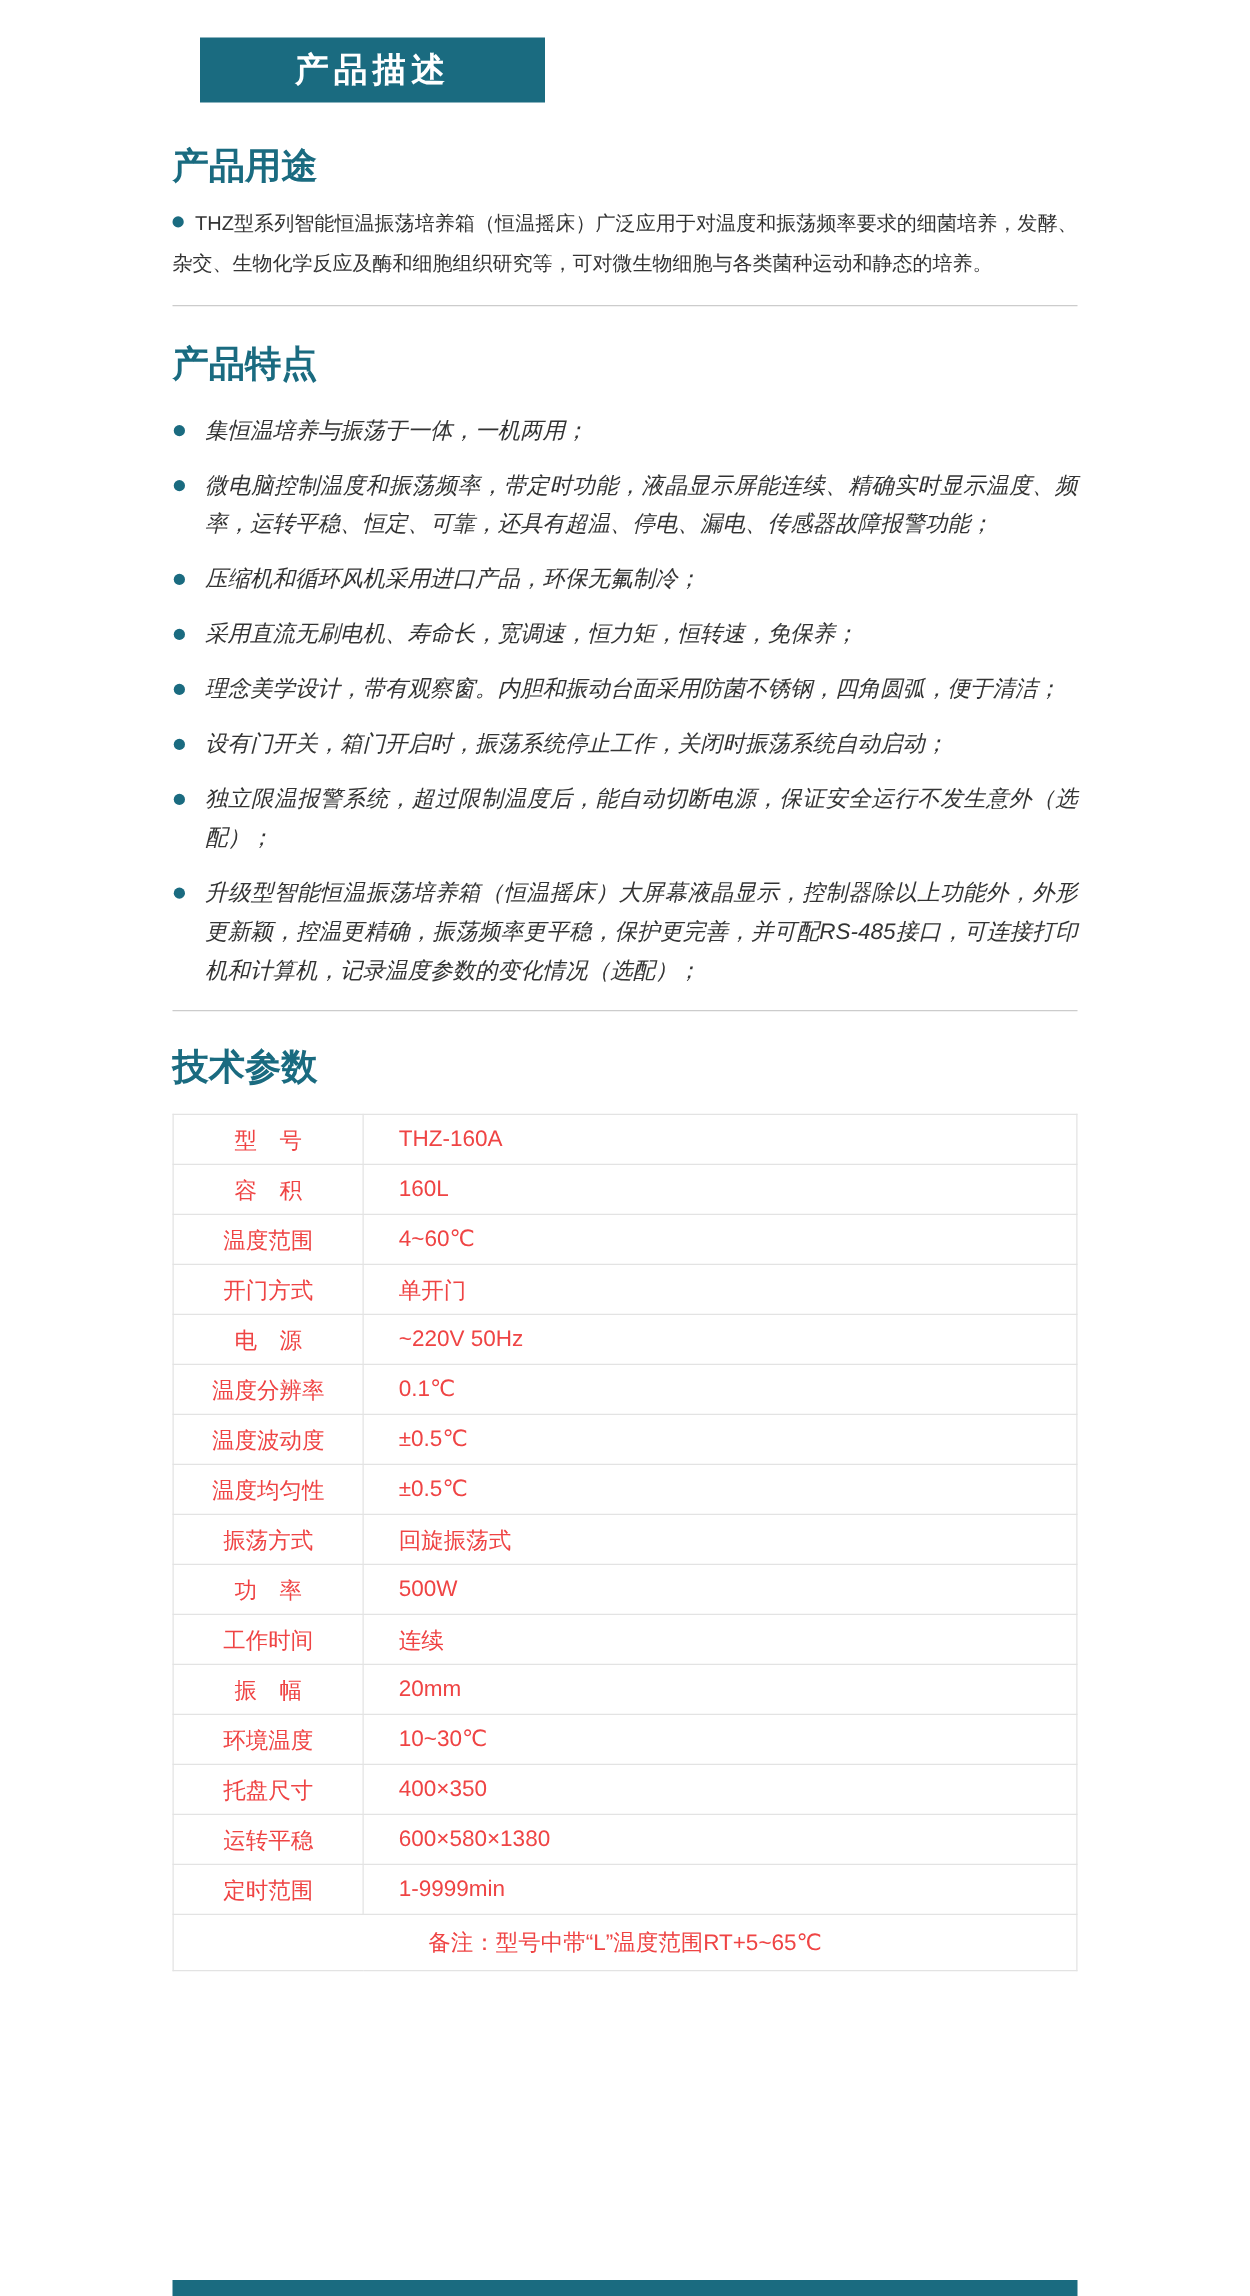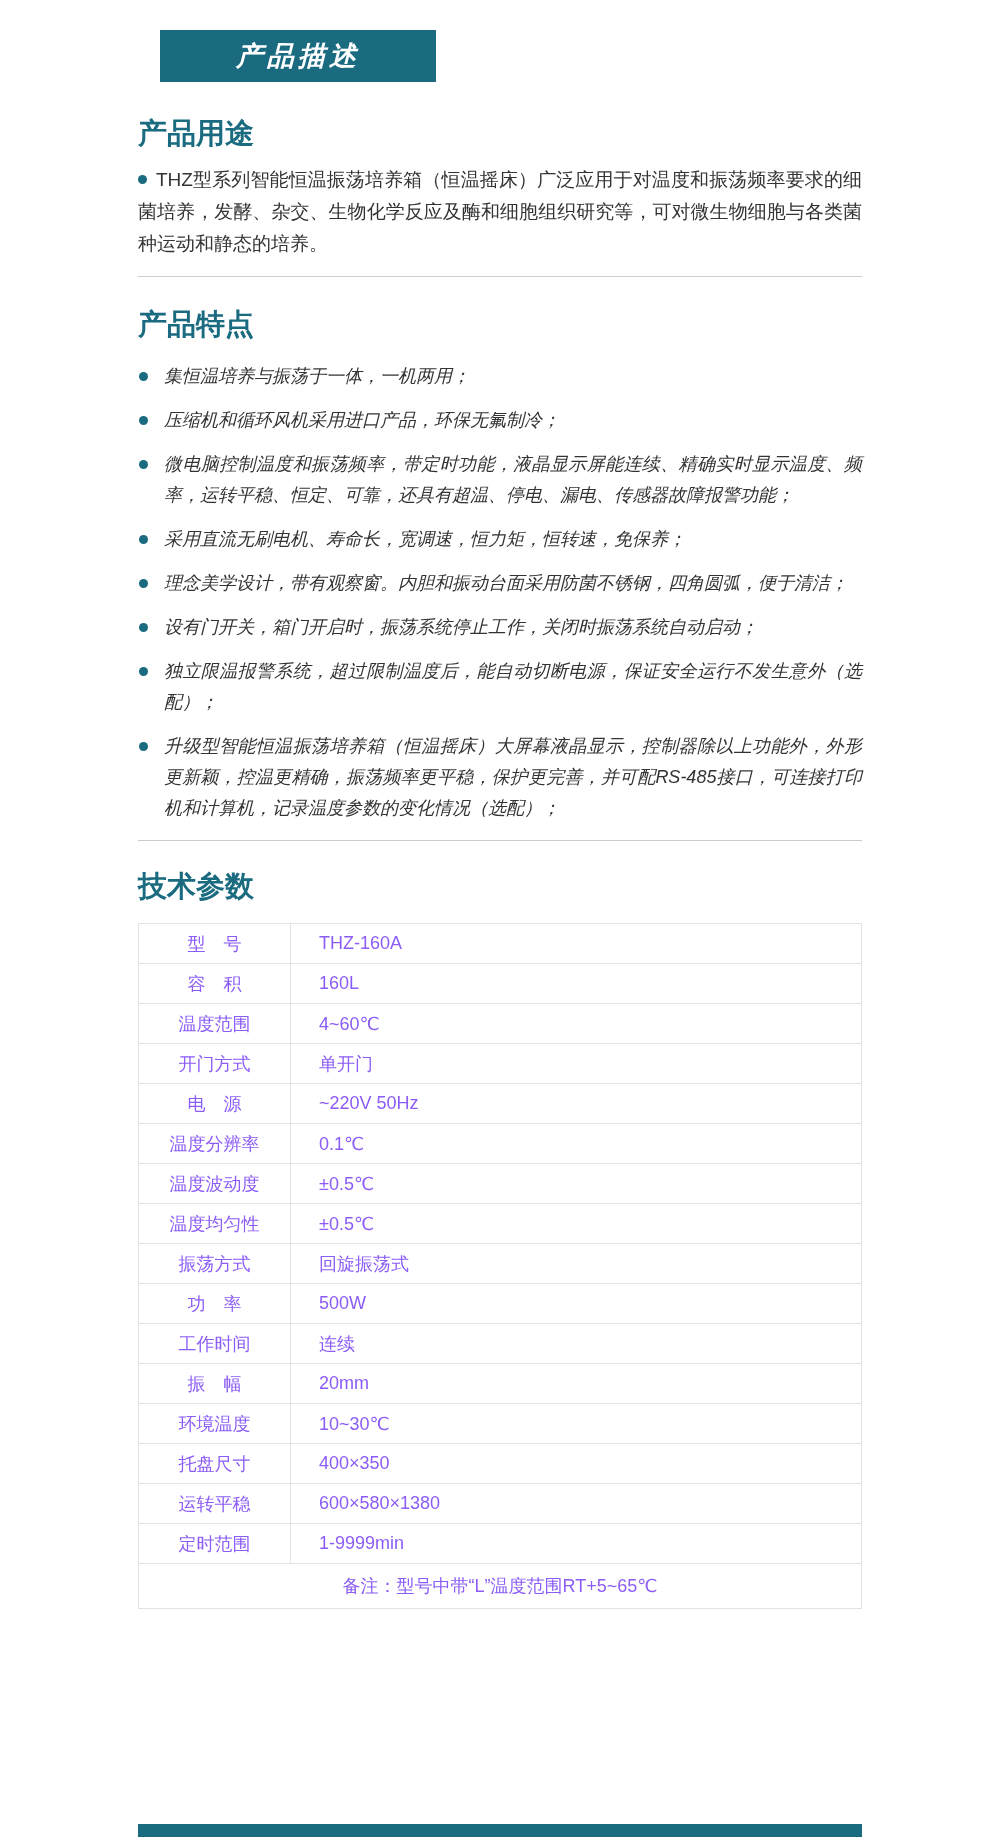--- a/index.html
+++ b/index.html
@@ -24,35 +24,34 @@
     width: 276px;
     height: 52px;
     background: #1A6B80;
     color: #ffffff;
     font-size: 27px;
     font-weight: bold;
     letter-spacing: 4px;
     display: flex;
     align-items: center;
     justify-content: center;
-    font-style: italic;
   }
   .section-heading {
     margin: 0;
     font-size: 29px;
     line-height: 34px;
     font-weight: bold;
     color: #1A6B80;
   }
   .usage-heading   { margin-top: 34px; }
   .features-heading{ margin-top: 30px; }
   .specs-heading   { margin-top: 28px; }
   .usage-para {
     margin: 14px 0 0 0;
-    font-size: 19px;
+    font-size: 16px;
     line-height: 32px;
     text-align: justify;
   }
   .dot-inline {
     display: inline-block;
     width: 9px; height: 9px;
     border-radius: 50%;
     background: #1A6B80;
     margin-right: 9px;
     position: relative;
@@ -84,21 +83,21 @@
     top: 11px;
     width: 9px; height: 9px;
     border-radius: 50%;
     background: #1A6B80;
   }
   .specs-table {
     margin-top: 20px;
     width: 724px;
     border-collapse: collapse;
     font-size: 18px;
-    color: #8b5cf6;
+    color: #ef4444;
   }
   .specs-table td {
     border: 1px solid #E3E3E3;
     height: 40px;
     padding: 0;
   }
   .label-cell {
     width: 152px;
     text-align: center;
   }
@@ -133,22 +132,22 @@
     <h2 class="section-heading usage-heading">产品用途</h2>
 
     <p class="usage-para"><span class="dot-inline"></span><span>THZ型系列智能恒温振荡培养箱（恒温摇床）广泛应用于对温度和振荡频率要求的细菌培养，发酵、杂交、生物化学反应及酶和细胞组织研究等，可对微生物细胞与各类菌种运动和静态的培养。</span></p>
 
     <hr class="divider">
 
     <h2 class="section-heading features-heading">产品特点</h2>
 
     <ul class="features-list">
         <li class="bullet-item"><span class="dot"></span><span>集恒温培养与振荡于一体，一机两用；</span></li>
+        <li class="bullet-item"><span class="dot"></span><span>微电脑控制温度和振荡频率，带定时功能，液晶显示屏能连续、精确实时显示温度、频率，运转平稳、恒定、可靠，还具有超温、停电、漏电、传感器故障报警功能；</span></li>
         <li class="bullet-item"><span class="dot"></span><span>压缩机和循环风机采用进口产品，环保无氟制冷；</span></li>
-        <li class="bullet-item"><span class="dot"></span><span>微电脑控制温度和振荡频率，带定时功能，液晶显示屏能连续、精确实时显示温度、频率，运转平稳、恒定、可靠，还具有超温、停电、漏电、传感器故障报警功能；</span></li>
         <li class="bullet-item"><span class="dot"></span><span>采用直流无刷电机、寿命长，宽调速，恒力矩，恒转速，免保养；</span></li>
         <li class="bullet-item"><span class="dot"></span><span>理念美学设计，带有观察窗。内胆和振动台面采用防菌不锈钢，四角圆弧，便于清洁；</span></li>
         <li class="bullet-item"><span class="dot"></span><span>设有门开关，箱门开启时，振荡系统停止工作，关闭时振荡系统自动启动；</span></li>
         <li class="bullet-item"><span class="dot"></span><span>独立限温报警系统，超过限制温度后，能自动切断电源，保证安全运行不发生意外（选配）；</span></li>
         <li class="bullet-item"><span class="dot"></span><span>升级型智能恒温振荡培养箱（恒温摇床）大屏幕液晶显示，控制器除以上功能外，外形更新颖，控温更精确，振荡频率更平稳，保护更完善，并可配RS-485接口，可连接打印机和计算机，记录温度参数的变化情况（选配）；</span></li>
       </ul>
 
     <hr class="divider">
 
     <h2 class="section-heading specs-heading">技术参数</h2>

